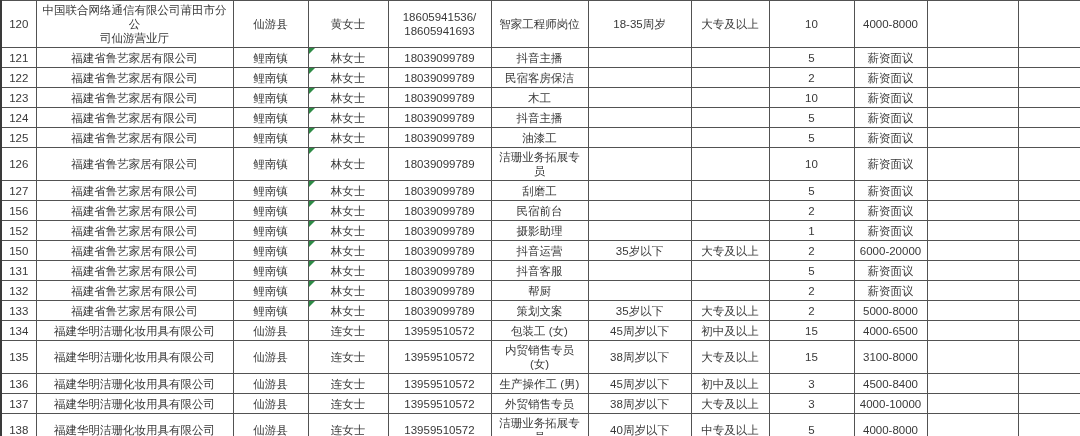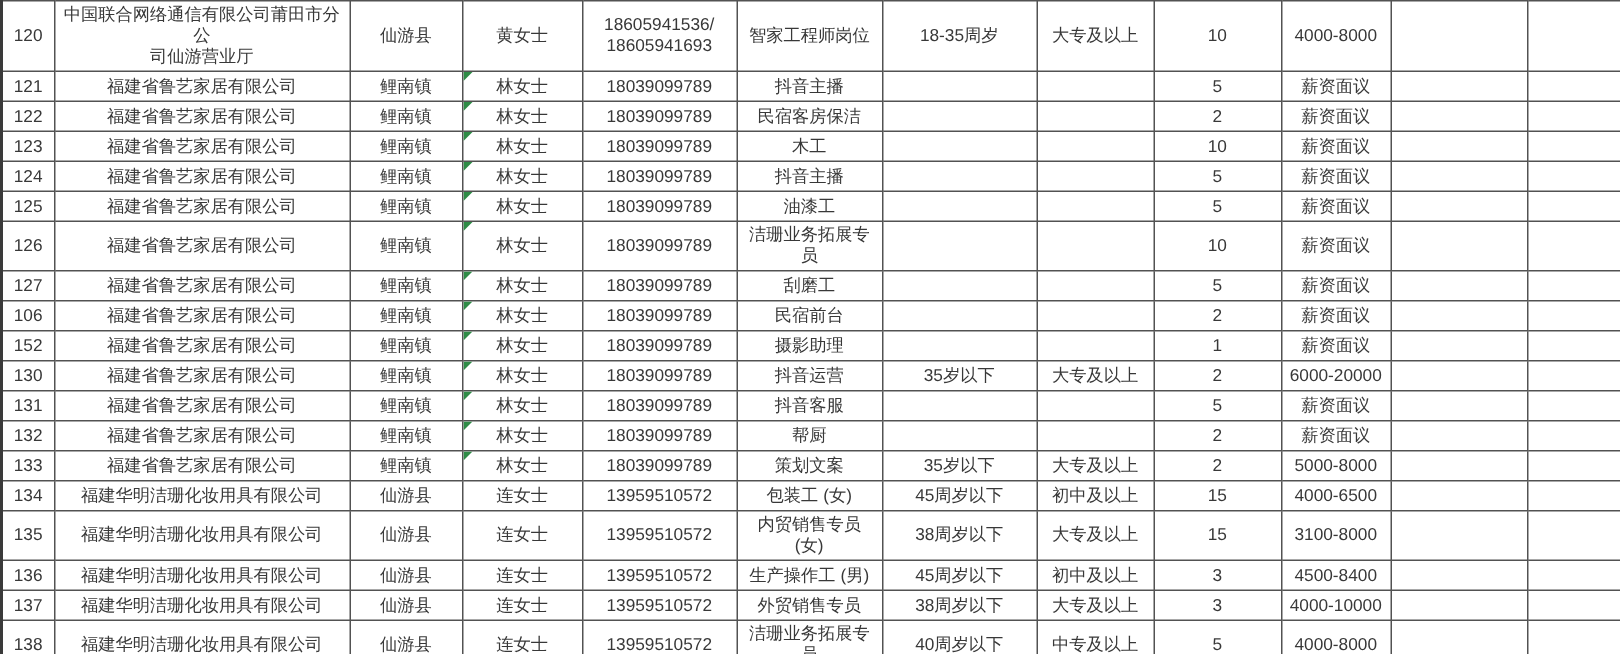--- a/index.html
+++ b/index.html
@@ -174,21 +174,21 @@
           <td class="c-phone">18039099789</td>
           <td class="c-job">刮磨工</td>
           <td class="c-age"></td>
           <td class="c-edu"></td>
           <td class="c-count">5</td>
           <td class="c-salary">薪资面议</td>
           <td class="c-extra1"></td>
           <td class="c-extra2"></td>
         </tr>
         <tr>
-          <td class="c-no">106</td>
+          <td class="c-no">156</td>
           <td class="c-company">福建省鲁艺家居有限公司</td>
           <td class="c-town">鲤南镇</td>
           <td class="c-contact">林女士<span class="tri" style="border-top-color: rgb(46, 139, 70);"></span></td>
           <td class="c-phone">18039099789</td>
           <td class="c-job">民宿前台</td>
           <td class="c-age"></td>
           <td class="c-edu"></td>
           <td class="c-count">2</td>
           <td class="c-salary">薪资面议</td>
           <td class="c-extra1"></td>
@@ -202,21 +202,21 @@
           <td class="c-phone">18039099789</td>
           <td class="c-job">摄影助理</td>
           <td class="c-age"></td>
           <td class="c-edu"></td>
           <td class="c-count">1</td>
           <td class="c-salary">薪资面议</td>
           <td class="c-extra1"></td>
           <td class="c-extra2"></td>
         </tr>
         <tr>
-          <td class="c-no">130</td>
+          <td class="c-no">150</td>
           <td class="c-company">福建省鲁艺家居有限公司</td>
           <td class="c-town">鲤南镇</td>
           <td class="c-contact">林女士<span class="tri" style="border-top-color: rgb(46, 139, 70);"></span></td>
           <td class="c-phone">18039099789</td>
           <td class="c-job">抖音运营</td>
           <td class="c-age">35岁以下</td>
           <td class="c-edu">大专及以上</td>
           <td class="c-count">2</td>
           <td class="c-salary">6000-20000</td>
           <td class="c-extra1"></td>

